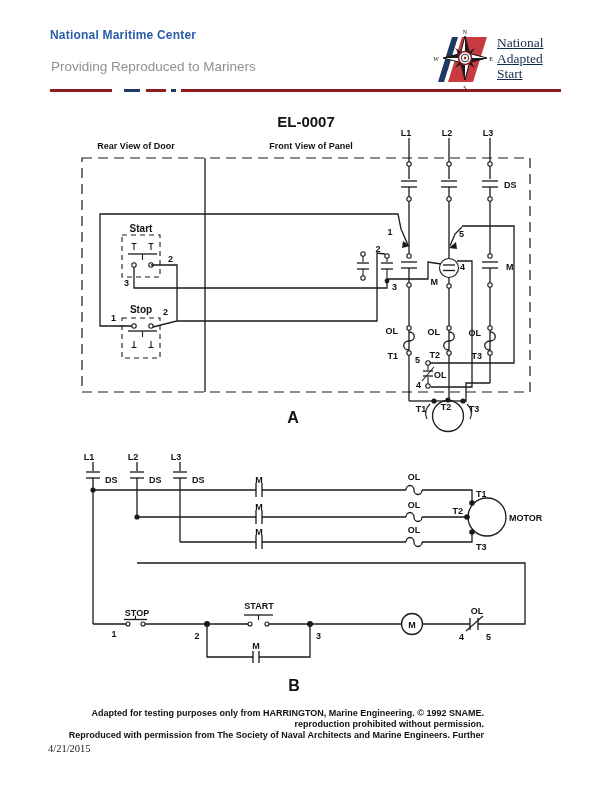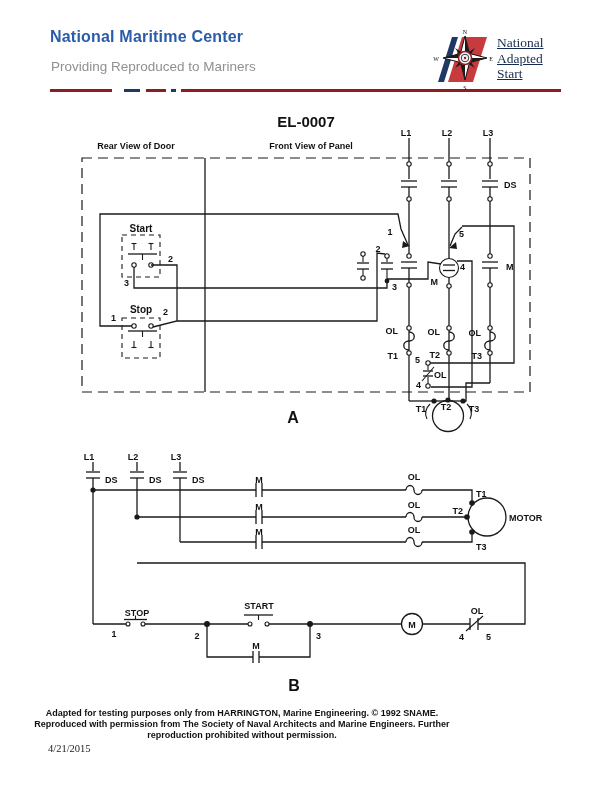--- a/index.html
+++ b/index.html
@@ -1,25 +1,25 @@
 <!DOCTYPE html>
 <html><head>
 <meta charset="utf-8">
 <style>
   html,body{margin:0;padding:0;}
   body{width:612px;height:792px;position:relative;background:#ffffff;
        font-family:"Liberation Sans",sans-serif;overflow:hidden;}
   .abs{position:absolute;}
-  #hdr-title{left:50px;top:28px;font-size:16px;font-weight:bold;color:#2b5caa;letter-spacing:.2px;}
+  #hdr-title{left:50px;top:28px;font-size:12px;font-weight:bold;color:#2b5caa;letter-spacing:.2px;}
   #hdr-sub{left:51px;top:59px;font-size:13.5px;color:#8f9093;}
   #rule{left:50px;top:89px;width:511px;height:3px;}
   #rule span{position:absolute;top:0;height:3px;}
   #logo-text{left:497px;top:35px;font-family:"Liberation Serif",serif;
              font-size:13.5px;line-height:15.5px;color:#16294f;text-decoration:underline;}
-  #footer{left:0;top:708px;width:484px;text-align:center;font-size:9px;
+  #footer{left:0;top:708px;width:484px;text-align:right;font-size:9px;
           font-weight:bold;color:#111;line-height:11px;}
   #doc-date{left:48px;top:743px;font-family:Liberation Serif, serif;font-size:10.5px;color:#222;}
   svg text{font-family:"Liberation Sans",sans-serif;fill:#111;}
   .lbl{font-size:9px;font-weight:bold;}
   .lbl10{font-size:10px;font-weight:bold;}
   .big{font-size:16px;font-weight:bold;}
   .title{font-size:15px;font-weight:bold;}
   .wire{stroke:#1a1a1a;stroke-width:1.3;fill:none;}
   .thin{stroke:#1a1a1a;stroke-width:1.1;fill:none;}
   .dash{stroke:#1a1a1a;stroke-width:1.2;fill:none;stroke-dasharray:10 6;}
@@ -354,16 +354,16 @@
     <text x="477" y="614" text-anchor="middle" class="lbl">OL</text>
     <text x="464" y="640" text-anchor="end" class="lbl">4</text>
     <text x="486" y="640" class="lbl">5</text>
 
     <text x="294" y="691" text-anchor="middle" class="big">B</text>
   </g>
 </svg>
 
 <div class="abs" id="footer">
   <div>Adapted for testing purposes only from HARRINGTON, Marine Engineering. © 1992 SNAME.</div>
+  <div>reproduction prohibited without permission.</div>
   <div>Reproduced with permission from The Society of Naval Architects and Marine Engineers. Further</div>
-  <div>reproduction prohibited without permission.</div>
 </div>
 <div class="abs" id="doc-date">4/21/2015</div>
 
 </body></html>

